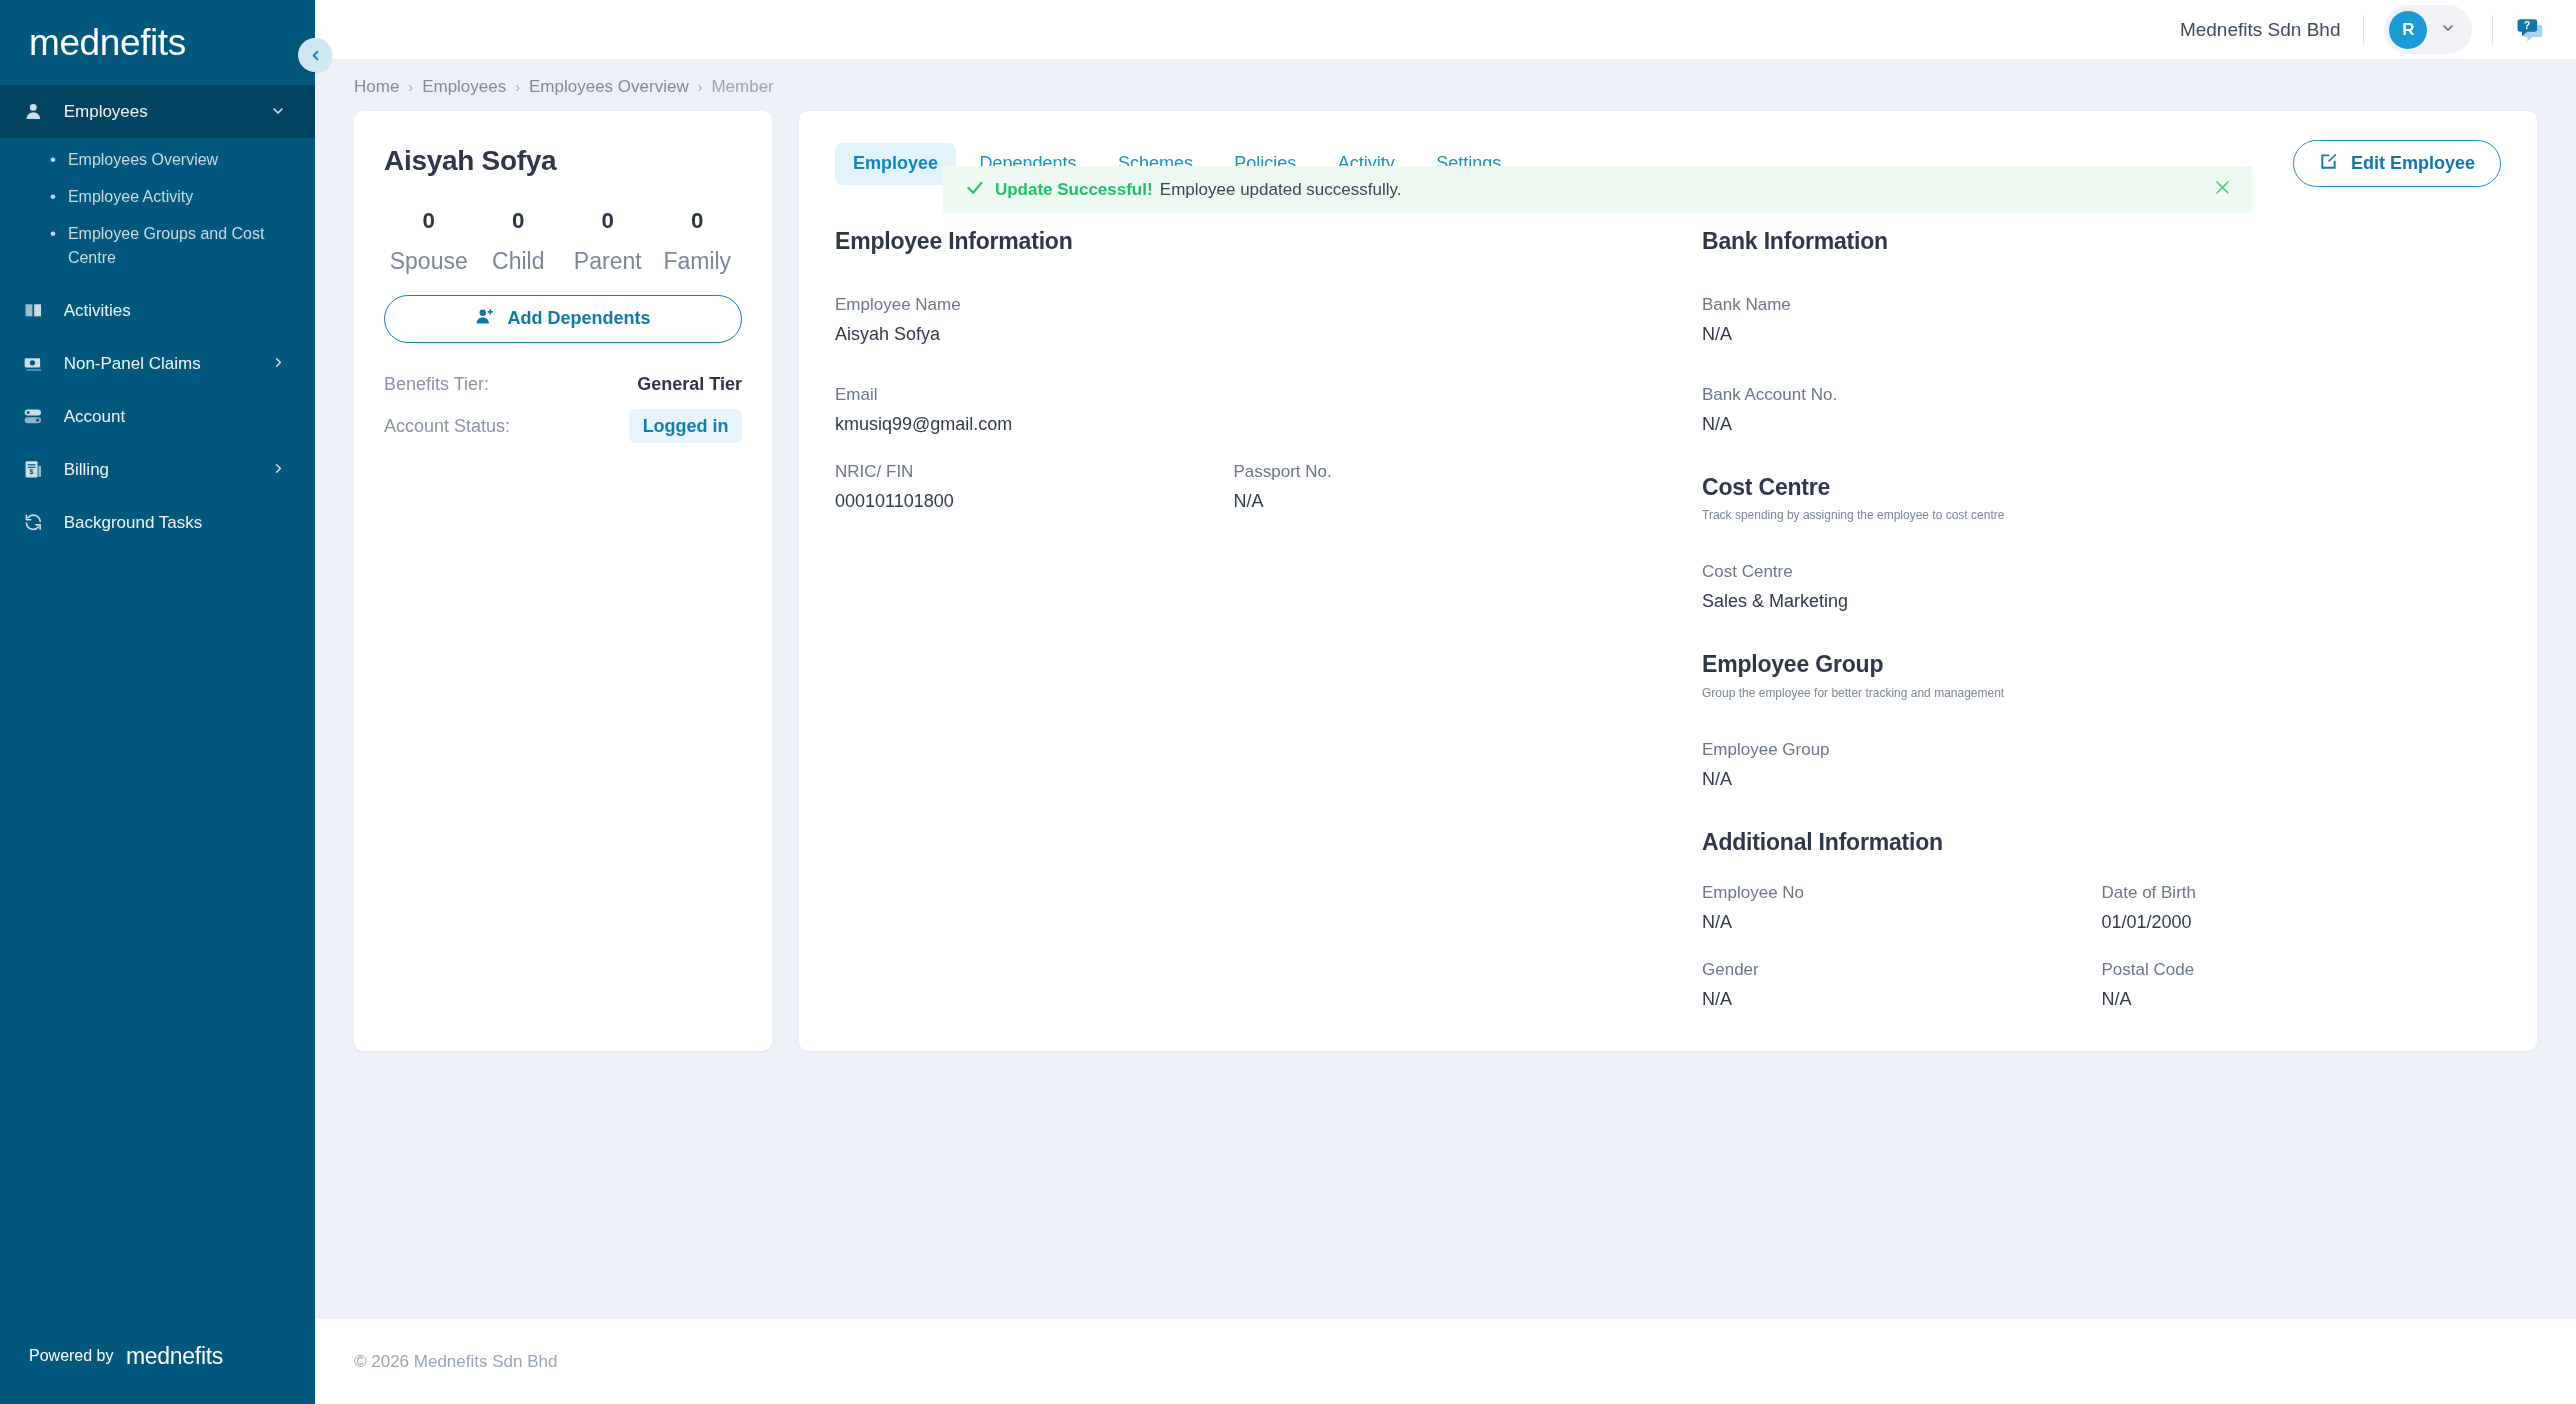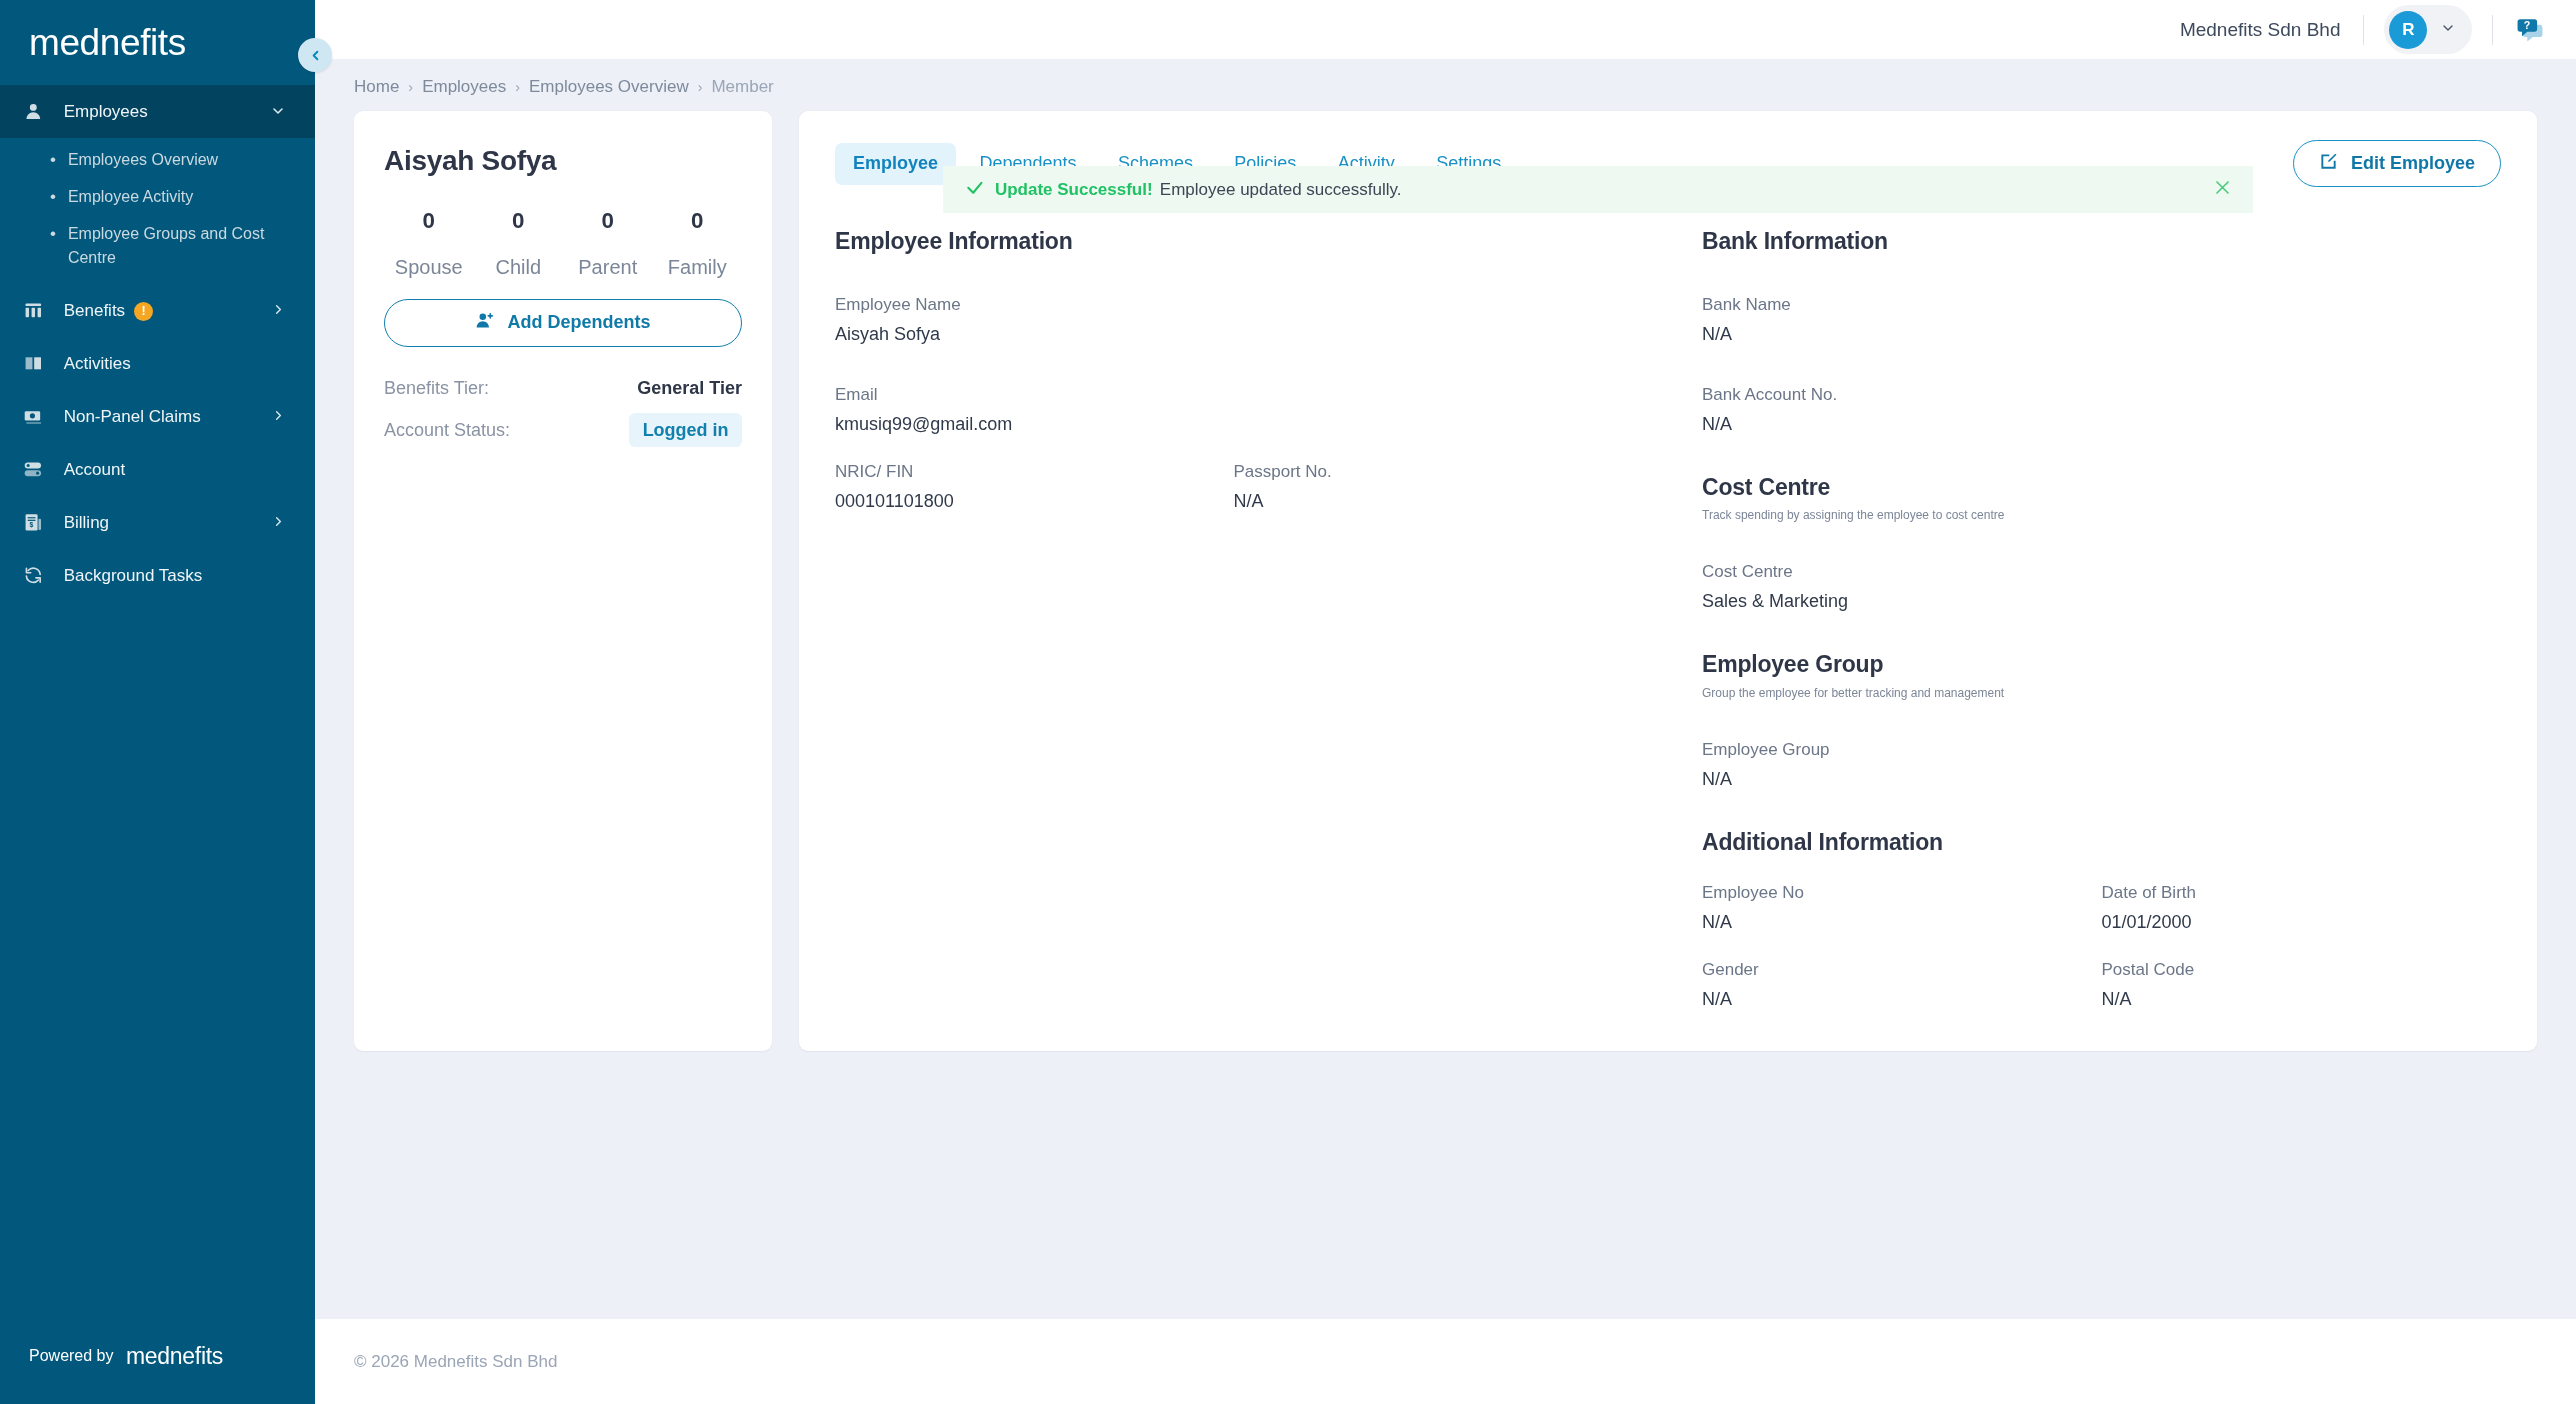--- a/index.html
+++ b/index.html
@@ -117,21 +117,21 @@
 
   .card {
     background:#ffffff; border-radius: 9px;
     box-shadow: 0 0.9px 1.8px rgba(30,40,70,.06);
   }
   .left-card { width: 418px; flex: 0 0 418px; padding: 34px 30px 0 30px; min-height: 799px; }
   .emp-name { font-size: 28px; font-weight: 700; color:#2e3647; letter-spacing:-0.3px; }
   .dep-row { display:flex; margin-top: 31px; }
   .dep { flex:1 1 0; text-align:center; }
   .dep .num { font-size: 22.4px; font-weight:700; color:#2e3647; }
-  .dep .cap { font-size: 20px; color:#7b8698; margin-top: 22px; text-align: center; }
+  .dep .cap { font-size: 23px; color:#7b8698; margin-top: 14px; text-align: center; }
   .add-dep-btn {
     margin-top: 19.7px; width:100%; height: 48px; border-radius: 25px;
     border: 0.9px solid #1180ad; background:#ffffff; color:#0f79a8;
     display:flex; align-items:center; justify-content:center; gap:12.5px;
     font-size: 18px; font-weight:700; cursor:pointer;
   }
   .kv-row { display:flex; align-items:center; justify-content:space-between; margin-top: 31px; }
   .kv-row.tight { margin-top: 14.3px; }
   .kv-key { font-size: 18px; color:#8a93a4; }
   .kv-val { font-size: 18px; color:#2e3647; font-weight: 700; }
@@ -215,38 +215,20 @@
         <div class="subnav-item">
           <span class="bullet">•</span>
           <span class="stext">Employee Activity</span>
         </div>
         <div class="subnav-item">
           <span class="bullet">•</span>
           <span class="stext">Employee Groups and Cost Centre</span>
         </div>
       </div>
 
-      <div class="nav-item">
-        <span class="ic">
-          <svg width="20.6" height="20.6" viewBox="0 0 24 24" fill="#cfdde4">
-              <rect x="3" y="4" width="18" height="3" rx="1"></rect>
-              <rect x="3" y="9" width="4" height="11" rx="1"></rect>
-              <rect x="10" y="9" width="4" height="11" rx="1"></rect>
-              <rect x="17" y="9" width="4" height="11" rx="1"></rect>
-            </svg>
-        </span>
-        <span class="lbl">
-          <span>Benefits</span><span class="badge-dot">!</span>
-        </span>
-        <span class="chev">
-          <svg width="15" height="15" viewBox="0 0 24 24" fill="none" stroke="#dbe8ee" stroke-width="2.2" stroke-linecap="round" stroke-linejoin="round">
-              <polyline points="9 6 15 12 9 18"></polyline>
-            </svg>
-        </span>
-      </div>
 
       <div class="nav-item">
         <span class="ic">
           <svg width="20.6" height="20.6" viewBox="0 0 24 24" fill="#cfdde4">
               <path d="M3 5h8v14H3z" opacity=".75"></path>
               <path d="M13 5h8v14h-8z"></path>
             </svg>
         </span>
         <span class="lbl">Activities</span>
       </div>

